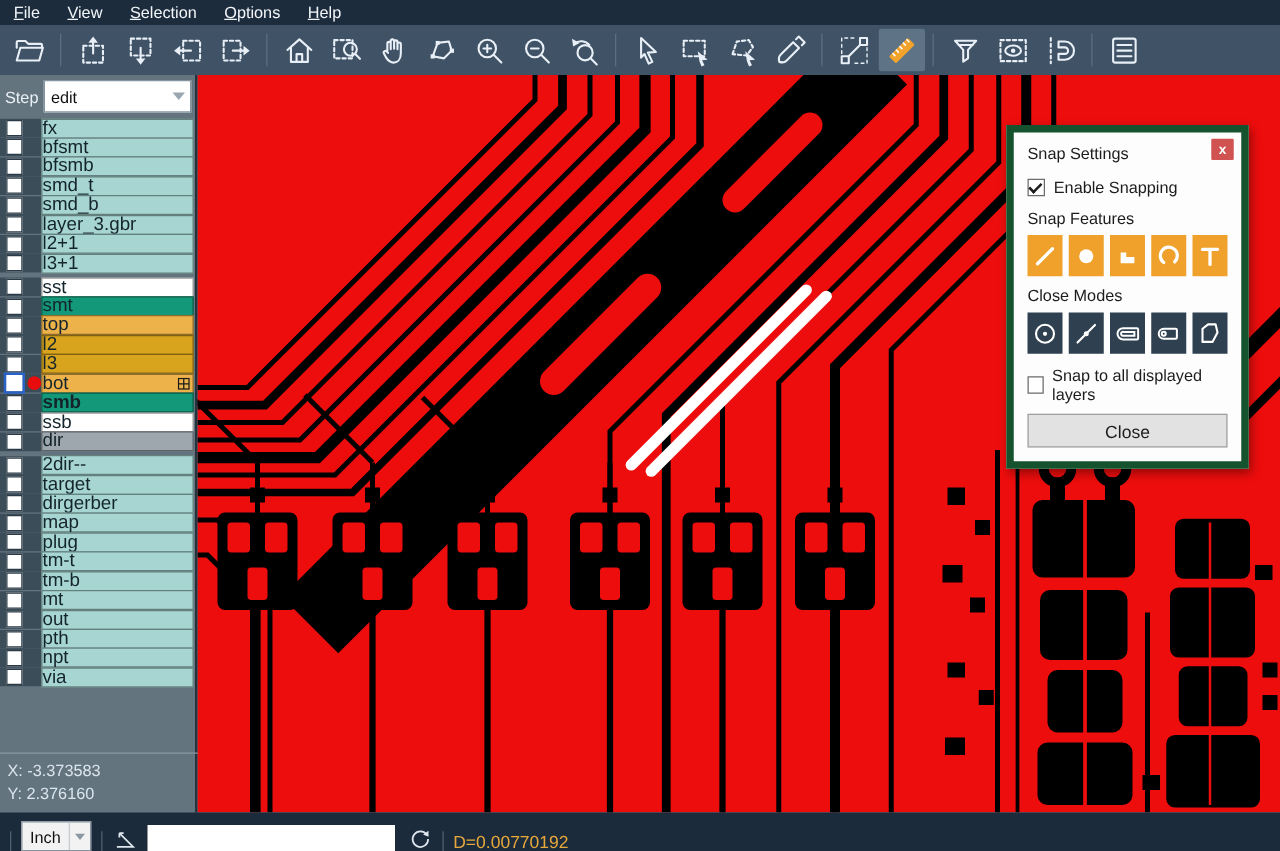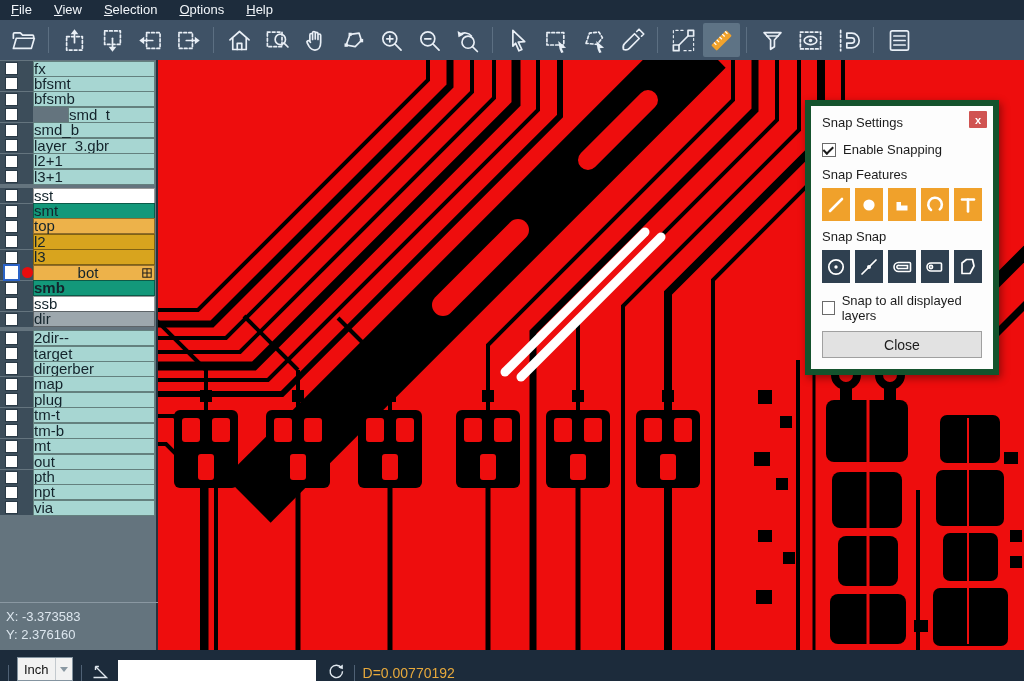--- a/index.html
+++ b/index.html
@@ -247,20 +247,27 @@
       <svg viewBox="0 0 24 24" fill="none" stroke="currentColor" stroke-width="1.5" stroke-linecap="round" stroke-linejoin="round">
         <rect x="4" y="3.5" width="16" height="17" rx="1.5"></rect>
         <line x1="7" y1="8" x2="17" y2="8"></line>
         <line x1="7" y1="12" x2="17" y2="12"></line>
         <line x1="7" y1="16" x2="17" y2="16"></line>
       </svg>
     </button>
   </div>
 
 <div class="sidebar">
+  <div class="step-row">
+    <span class="step-label">Step</span>
+    <div class="fake-select">
+      <span>edit</span>
+      <span class="chev"></span>
+    </div>
+  </div>
   <div class="layer-groups" id="layer-groups">
       <div class="layer-group">
         <div class="layer-row">
           <span class="cb-wrap">
             <span class="cb"></span>
           </span>
           <span class="gutter"></span>
           <div class="chip" style="background: rgb(167, 214, 210);">
             <span class="nm">fx</span>
           </div>
@@ -281,21 +288,21 @@
           <span class="gutter"></span>
           <div class="chip" style="background: rgb(167, 214, 210);">
             <span class="nm">bfsmb</span>
           </div>
         </div>
         <div class="layer-row">
           <span class="cb-wrap">
             <span class="cb"></span>
           </span>
           <span class="gutter"></span>
-          <div class="chip" style="background: rgb(167, 214, 210); margin-left: 35px;">
+          <div class="chip" style="background: rgb(167, 214, 210);">
             <span class="nm">smd_t</span>
           </div>
         </div>
         <div class="layer-row">
           <span class="cb-wrap">
             <span class="cb"></span>
           </span>
           <span class="gutter"></span>
           <div class="chip" style="background: rgb(167, 214, 210);">
             <span class="nm">smd_b</span>
@@ -375,21 +382,21 @@
             <span class="nm">l3</span>
           </div>
         </div>
         <div class="layer-row">
           <span class="cb-wrap">
             <span class="cb selected"></span>
           </span>
           <span class="gutter">
             <span class="dot"></span>
           </span>
-          <div class="chip" style="background: rgb(237, 178, 74); text-align: center;">
+          <div class="chip" style="background: rgb(237, 178, 74);">
             <span class="nm">bot</span>
             <svg viewBox="0 0 10 10" fill="none" stroke="#1a1a1a" stroke-width="1">
               <rect x="0.8" y="0.8" width="8.4" height="8.4"></rect>
               <line x1="5" y1="0.8" x2="5" y2="9.2"></line>
               <line x1="0.8" y1="5" x2="9.2" y2="5"></line>
             </svg>
           </div>
         </div>
         <div class="layer-row">
           <span class="cb-wrap">
@@ -662,21 +669,21 @@
           <path d="M8 17 A6.8 6.8 0 1 1 16.8 16.4"></path>
         </svg>
       </button>
       <button class="sq-btn orange">
         <svg viewBox="0 0 24 24" fill="none" stroke="currentColor" stroke-width="2.6" stroke-linecap="round">
           <line x1="6" y1="6.5" x2="18" y2="6.5"></line>
           <line x1="12" y1="6.5" x2="12" y2="18.5"></line>
         </svg>
       </button>
     </div>
-  <div class="sec-label">Snap Snap</div>
+  <div class="sec-label">Close Modes</div>
   <div class="btn-row" id="mode-btns">
       <button class="sq-btn navy">
         <svg viewBox="0 0 24 24" fill="none" stroke="currentColor" stroke-width="1.7">
           <circle cx="12" cy="12" r="7.2"></circle>
           <circle cx="12" cy="12" r="1.7" fill="currentColor" stroke="none"></circle>
         </svg>
       </button>
       <button class="sq-btn navy">
         <svg viewBox="0 0 24 24" fill="none" stroke="currentColor" stroke-width="1.7" stroke-linecap="round">
           <line x1="5" y1="19" x2="19" y2="5"></line>

